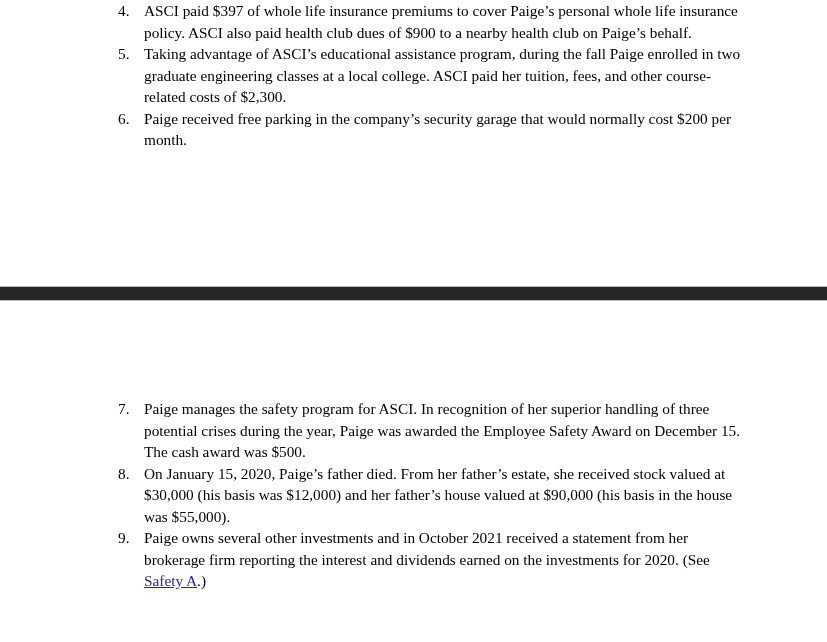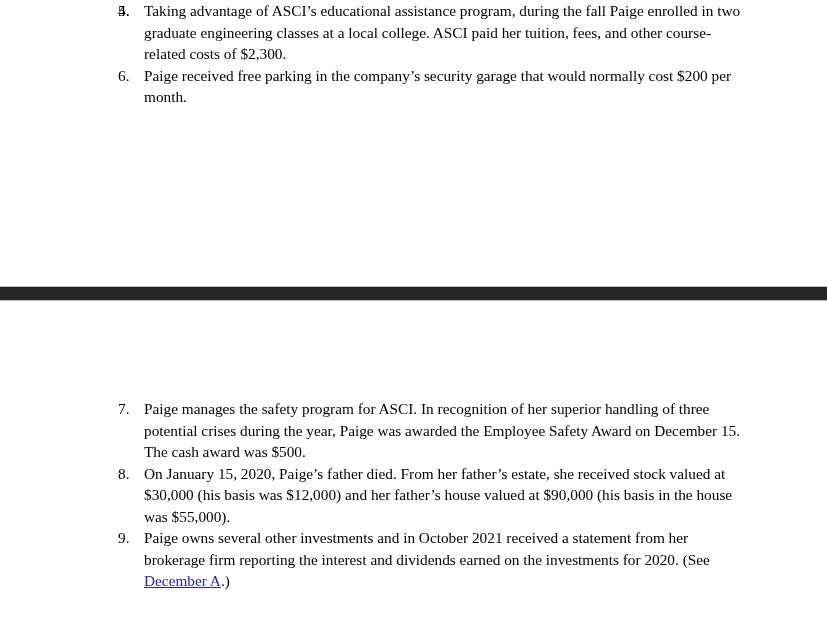--- a/index.html
+++ b/index.html
@@ -17,20 +17,21 @@
     .bottom-list { top: 97px; }
     a.exhibit { color: #1a0dab; color: #2222cc; text-decoration: underline; }
   </style>
 </head>
 <body>
 
 <div class="page page-top">
   <ol class="items top-list">
     <li>
       <span class="num">4.</span>
+      <span>ASCI paid $397 of whole life insurance premiums to cover Paige’s personal whole life insurance policy. ASCI also paid health club dues of $900 to a nearby health club on Paige’s behalf.</span>
     </li>
     <li>
       <span class="num">5.</span>
       <span>Taking advantage of ASCI’s educational assistance program, during the fall Paige enrolled in two graduate engineering classes at a local college. ASCI paid her tuition, fees, and other course-related costs of $2,300.</span>
     </li>
     <li>
       <span class="num">6.</span>
       <span>Paige received free parking in the company’s security garage that would normally cost $200 per month.</span>
     </li>
   </ol>
@@ -43,16 +44,16 @@
     <li>
       <span class="num">7.</span>
       <span>Paige manages the safety program for ASCI. In recognition of her superior handling of three potential crises during the year, Paige was awarded the Employee Safety Award on December 15. The cash award was $500.</span>
     </li>
     <li>
       <span class="num">8.</span>
       <span>On January 15, 2020, Paige’s father died. From her father’s estate, she received stock valued at $30,000 (his basis was $12,000) and her father’s house valued at $90,000 (his basis in the house was $55,000).</span>
     </li>
     <li>
       <span class="num">9.</span>
-      <span>Paige owns several other investments and in October 2021 received a statement from her brokerage firm reporting the interest and dividends earned on the investments for 2020. (See </span><a class="exhibit" href="#">December A</a><span>.)</span>
+      <span>Paige owns several other investments and in October 2021 received a statement from her brokerage firm reporting the interest and dividends earned on the investments for 2020. (See </span><a class="exhibit" href="#">Safety A</a><span>.)</span>
     </li>
   </ol>
 </div>
 
 </body></html>

